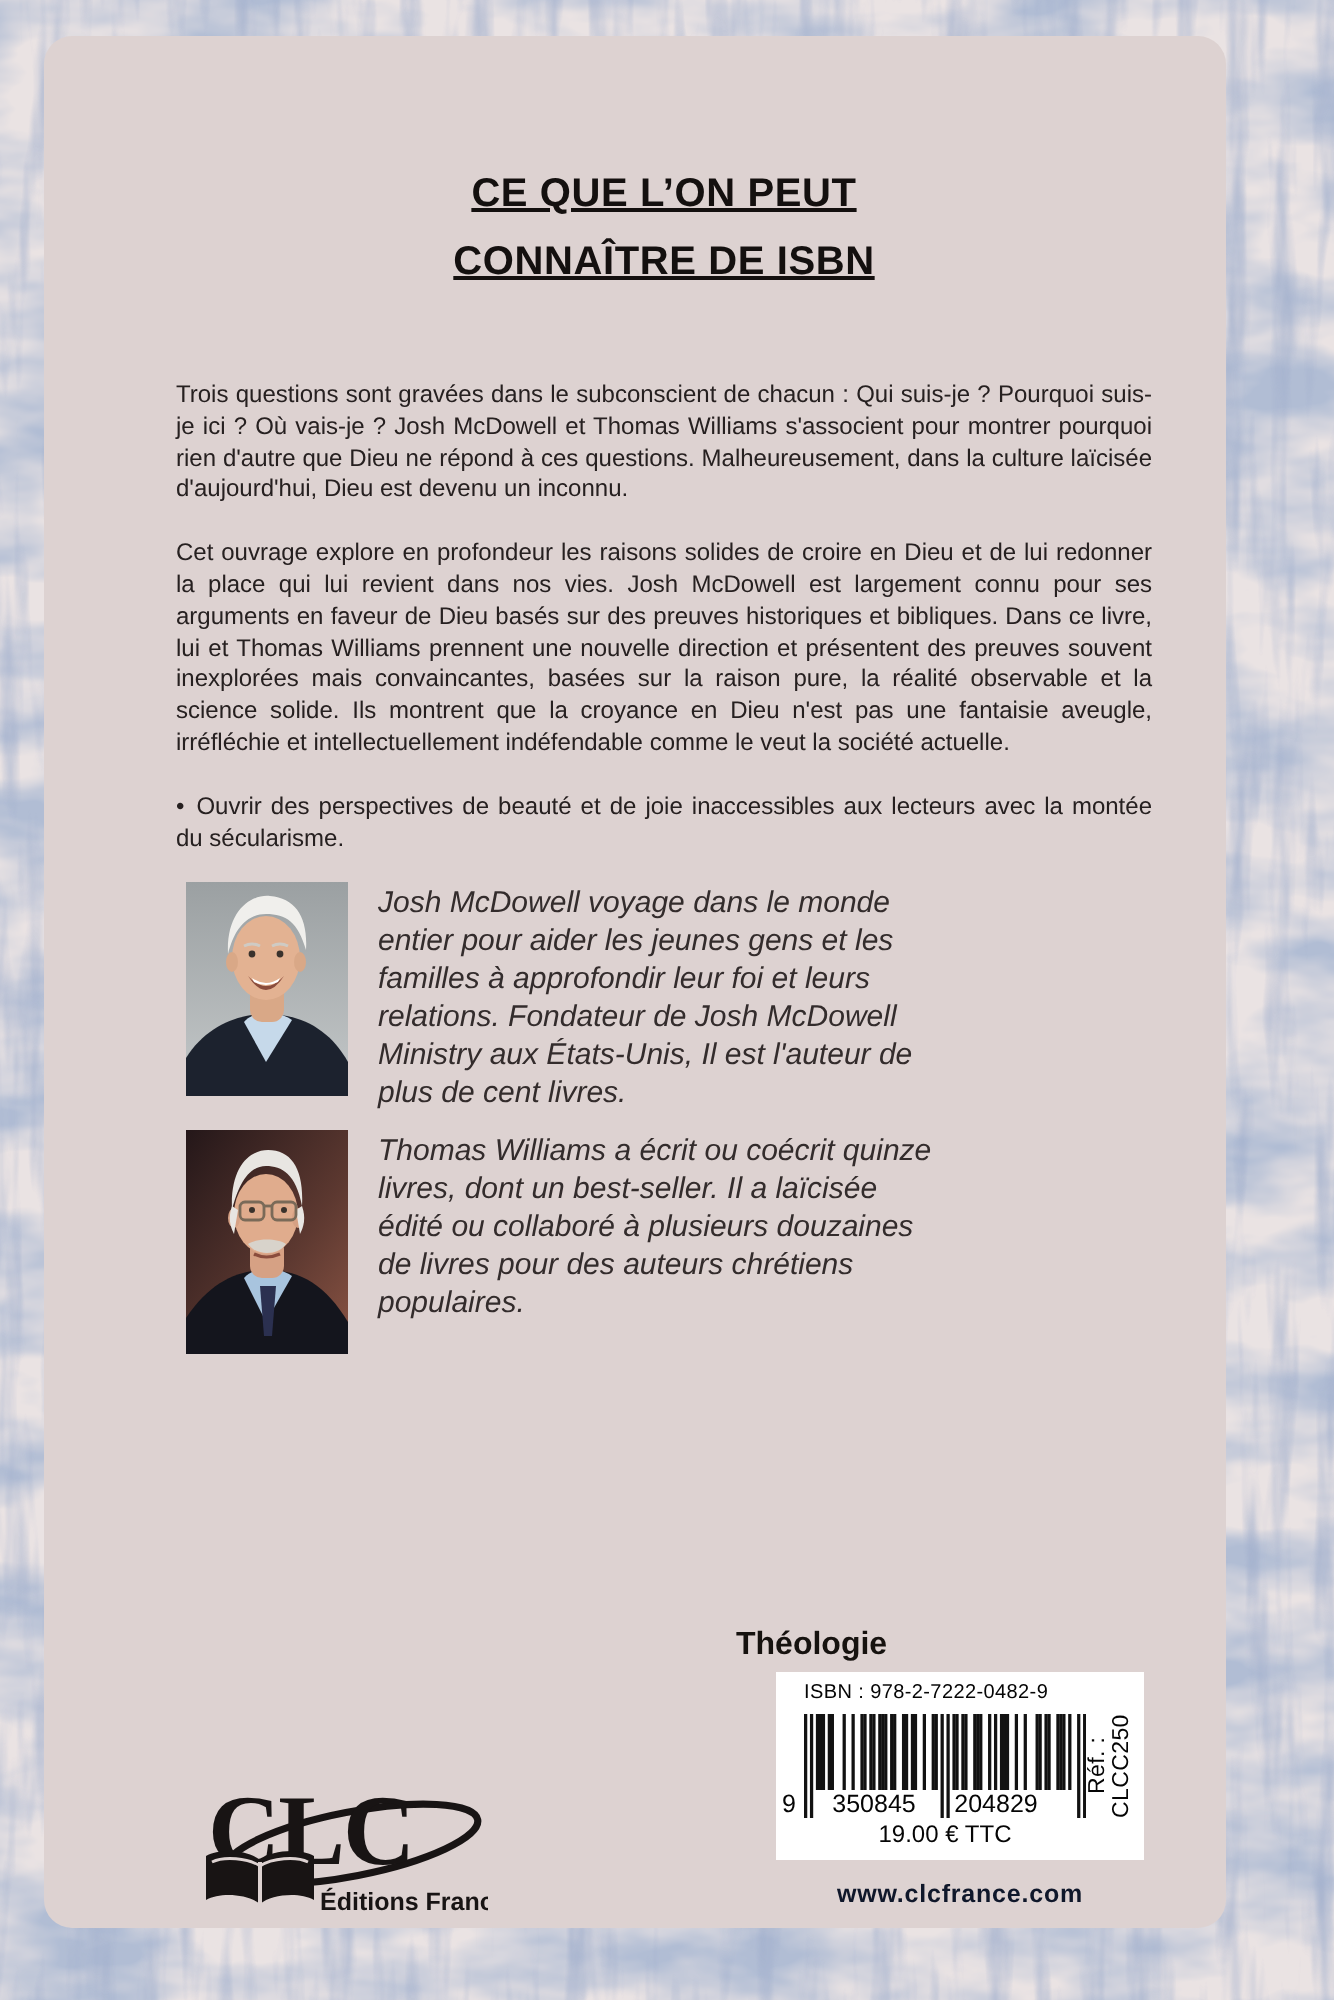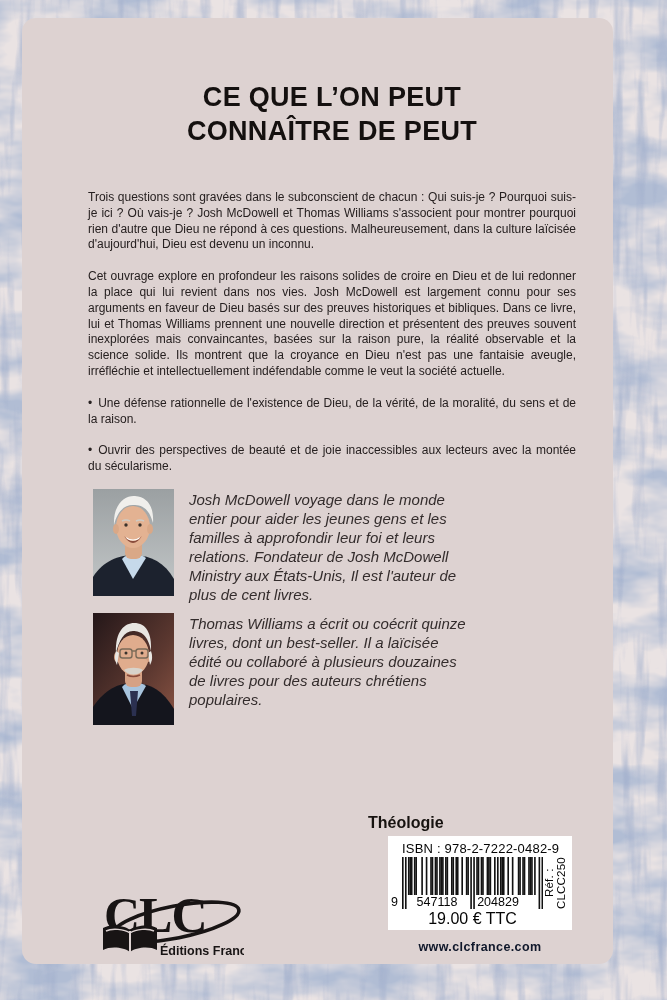--- a/index.html
+++ b/index.html
@@ -2,49 +2,49 @@
 <html><head>
 <meta charset="utf-8">
 <style>
   html,body{margin:0;padding:0;background:#cfd0da;}
   .page{position:relative;width:667px;height:1000px;overflow:hidden;
         font-family:"Liberation Sans",sans-serif;background:#eae4e4;}
   .texture{position:absolute;left:0;top:0;width:667px;height:1000px;}
   .panel{position:absolute;left:22px;top:18px;width:591px;height:946px;
          background:#ddd2d1;border-radius:14px;}
   .content{position:absolute;left:66px;top:0;width:488px;color:#262020;}
-  .title{margin:62px 0 0;text-align:center;font-size:27px;line-height:34px;
-         font-weight:bold;color:#14100f;letter-spacing:.3px;}
+  .title{margin:62px 0 0;text-align:center;font-size:20px;line-height:34px;
+         font-weight:bold;color:#14100f;letter-spacing:.3px;text-decoration:underline;}
   .para{margin:0;text-align:justify;font-size:12px;line-height:15.8px;}
   .p1{margin-top:42px;}
   .p2{margin-top:16px;}
   .bullet{margin-top:16px;}
   .bullet .marker{padding-right:6px;}
   .bios{margin-top:14px;padding-left:5px;}
   .bio{display:flex;gap:15px;margin-bottom:9px;}
   .bio-photo{flex:0 0 81px;}
   .bio-photo svg{display:block;}
   .bio-text{font-style:italic;font-size:15px;line-height:19px;color:#332c2c;
             width:280px;padding-top:1px;}
   
   .clc-logo{position:absolute;left:72px;top:818px;margin-top:48px;}
   .category{position:absolute;left:346px;top:796px;font-size:16px;
             font-weight:600;color:#16120f;}
   .barcode-box{position:absolute;left:366px;top:818px;width:184px;height:94px;
                background:#ffffff;}
-  .isbn{position:absolute;left:14px;top:5px;font-size:13px;color:#050505;
+  .isbn{position:absolute;left:14px;top:5px;font-size:10px;color:#050505;
         letter-spacing:.2px;}
   .bc-wrap{position:absolute;left:14px;top:21px;width:141px;height:52px;}
   .bc-wrap svg{position:absolute;left:0;top:0;}
   .bc-digit{position:absolute;top:39px;font-size:12.5px;line-height:13px;color:#050505;}
   .d1{left:-11px;}
   .d2{left:4px;width:62px;text-align:center;}
   .d3{left:74px;width:44px;text-align:center;}
   .price{position:absolute;left:14px;top:74px;width:141px;text-align:center;
-         font-size:16px;color:#050505;}
+         font-size:12px;color:#050505;}
   .ref-vertical{position:absolute;right:5px;top:6px;height:82px;
                 writing-mode:vertical-rl;transform:rotate(180deg);
                 font-size:11.5px;color:#050505;text-align:center;letter-spacing:.2px;}
   .website{position:absolute;left:366px;top:922px;width:184px;text-align:center;
            font-weight:bold;font-size:12.5px;letter-spacing:.4px;color:#0f172a;}
 </style>
 </head>
 <body>
 
 <div class="page">
@@ -65,27 +65,26 @@
       <rect width="667" height="1000" filter="url(#toileA)"></rect>
       <rect width="667" height="1000" filter="url(#toileB)" opacity="0.8"></rect>
     </svg>
   </div>
 
   <div class="panel">
     <div class="content">
 
       <h1 class="title">
         <span>CE QUE L’ON PEUT</span><br>
-        <span>CONNAÎTRE DE PEUT</span>
+        <span>CONNAÎTRE DE ISBN</span>
       </h1>
 
       <p class="para p1">Trois questions sont gravées dans le subconscient de chacun : Qui suis-je ? Pourquoi suis-je ici ? Où vais-je ? Josh McDowell et Thomas Williams s'associent pour montrer pourquoi rien d'autre que Dieu ne répond à ces questions. Malheureusement, dans la culture laïcisée d'aujourd'hui, Dieu est devenu un inconnu.</p>
       <p class="para p2">Cet ouvrage explore en profondeur les raisons solides de croire en Dieu et de lui redonner la place qui lui revient dans nos vies. Josh McDowell est largement connu pour ses arguments en faveur de Dieu basés sur des preuves historiques et bibliques. Dans ce livre, lui et Thomas Williams prennent une nouvelle direction et présentent des preuves souvent inexplorées mais convaincantes, basées sur la raison pure, la réalité observable et la science solide. Ils montrent que la croyance en Dieu n'est pas une fantaisie aveugle, irréfléchie et intellectuellement indéfendable comme le veut la société actuelle.</p>
 
-      <p class="para bullet"><span class="marker">•</span><span>Une défense rationnelle de l'existence de Dieu, de la vérité, de la moralité, du sens et de la raison.</span></p>
       <p class="para bullet"><span class="marker">•</span><span>Ouvrir des perspectives de beauté et de joie inaccessibles aux lecteurs avec la montée du sécularisme.</span></p>
 
       <div class="bios">
 
         <div class="bio">
           <div class="bio-photo">
             <svg width="81" height="107" viewBox="0 0 81 107">
               <defs>
                 <linearGradient id="bg1" x1="0" y1="0" x2="0" y2="1">
                   <stop offset="0" stop-color="#9ba0a2"></stop>
@@ -211,21 +210,21 @@
             <rect x="120.22" y="0" width="1.63" height="38" fill="#121212"></rect>
             <rect x="121.71" y="0" width="1.63" height="38" fill="#121212"></rect>
             <rect x="126.16" y="0" width="1.63" height="38" fill="#121212"></rect>
             <rect x="127.64" y="0" width="1.63" height="38" fill="#121212"></rect>
             <rect x="129.13" y="0" width="1.63" height="38" fill="#121212"></rect>
             <rect x="132.09" y="0" width="1.63" height="38" fill="#121212"></rect>
             <rect x="136.55" y="0" width="1.63" height="52" fill="#121212"></rect>
             <rect x="139.52" y="0" width="1.63" height="52" fill="#121212"></rect>
           </svg>
         <span class="bc-digit d1">9</span>
-        <span class="bc-digit d2">547118</span>
+        <span class="bc-digit d2">350845</span>
         <span class="bc-digit d3">204829</span>
       </div>
       <div class="price">19.00 € TTC</div>
       <div class="ref-vertical">Réf. : CLCC250</div>
     </div>
 
     <div class="website">www.clcfrance.com</div>
   </div>
 </div>
 

